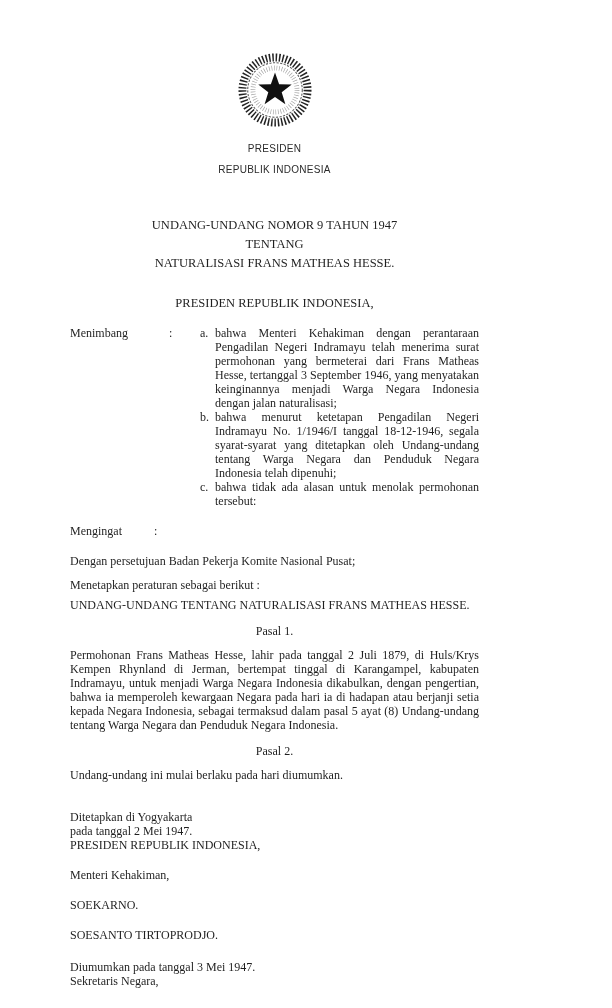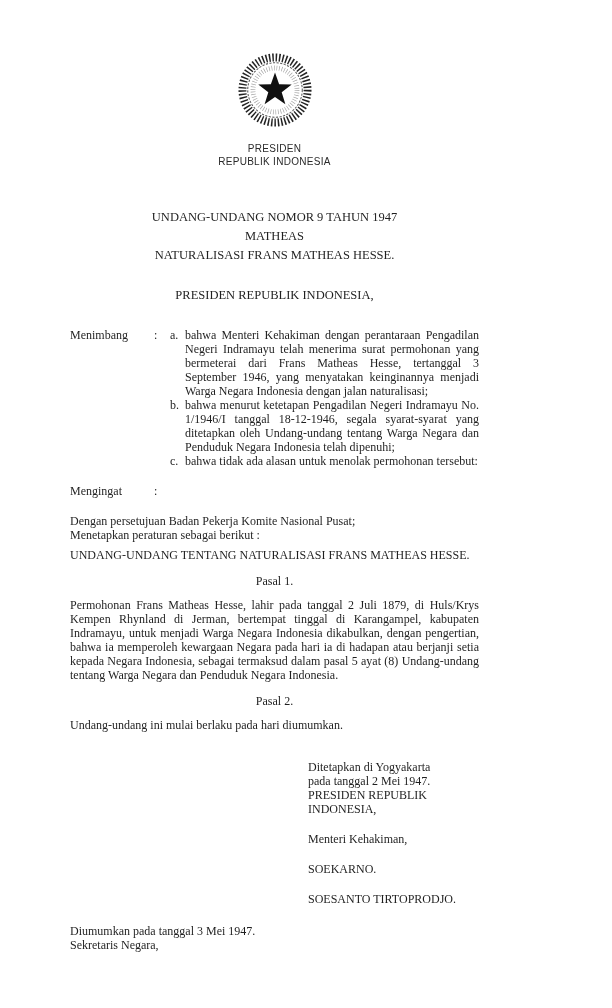--- a/index.html
+++ b/index.html
@@ -52,46 +52,45 @@
     font-size: 12.5px;
     line-height: 14px;
   }
   
   .clause {
     display: grid;
     grid-template-columns: 84px 16px 1fr;
     font-size: 12px;
     line-height: 14px;
   }
-  .clause-menimbang { margin-top: 26px; }
+  .clause-menimbang { margin-top: 16px; gap: 15px; }
   .clause-mengingat { margin-top: 16px; }
   .clause .c-label { text-align: left; }
   .clause .c-colon { text-align: left; }
   .clause-item {
     display: grid;
     grid-template-columns: 15px 1fr;
   }
   .clause-item .text,
   .clause .c-body { text-align: justify; }
   
   .para {
     font-size: 12px;
     line-height: 14px;
   }
   .agreement   { margin-top: 16px; }
   .memutuskan  { margin-top: 10px; text-align: center; }
-  .menetapkan  { margin-top: 0; }
+  .menetapkan  { margin-top: 10px; }
   .law-title   { margin-top: 6px; }
   .pasal-head  { margin-top: 12px; text-align: center; }
   .pasal-body  { margin-top: 10px; text-align: justify; }
   .pasal2-body { margin-top: 10px; text-align: left; }
   
   .signature {
     margin-top: 28px;
-    margin-left: 238px;
     font-size: 12px;
     line-height: 14px;
   }
   .signature .sig-gap { margin-top: 16px; }
   
   .promulgation {
     margin-top: 18px;
     font-size: 12px;
     line-height: 14px;
   }
@@ -104,26 +103,26 @@
   <div class="letterhead">
     <span class="emblem-wrap">
       <svg viewBox="0 0 100 100" width="88" height="88" aria-hidden="true">
         <circle cx="50" cy="50" r="37" fill="none" stroke="#232323" stroke-width="9" stroke-dasharray="1.7 2.1"></circle>
         <circle cx="50" cy="50" r="31" fill="none" stroke="#232323" stroke-width="1.2" stroke-dasharray="2.5 1.6" opacity="0.75"></circle>
         <circle cx="50" cy="50" r="25" fill="none" stroke="#3a3a3a" stroke-width="5.5" stroke-dasharray="0.7 2.2" opacity="0.5"></circle>
         <path d="M50,30 L54.7,43.5 L69,43.8 L57.6,52.5 L61.8,66.2 L50,58 L38.2,66.2 L42.4,52.5 L31,43.8 L45.3,43.5 Z" fill="#101010"></path>
       </svg>
     </span>
     <div class="org">PRESIDEN</div>
-    <div class="org" style="margin-top:0">REPUBLIK INDONESIA</div>
+    <div class="org" style="margin-top:8px">REPUBLIK INDONESIA</div>
   </div>
 
   <div class="title-block">
     <div class="t-line">UNDANG-UNDANG NOMOR 9 TAHUN 1947</div>
-    <div class="t-line">MATHEAS</div>
+    <div class="t-line">TENTANG</div>
     <div class="t-line">NATURALISASI FRANS MATHEAS HESSE.</div>
   </div>
 
   <div class="preamble">PRESIDEN REPUBLIK INDONESIA,</div>
 
   <div class="clause clause-menimbang">
     <div class="c-label">Menimbang</div>
     <div class="c-colon">:</div>
     <div class="c-body">
       <div class="clause-item">

